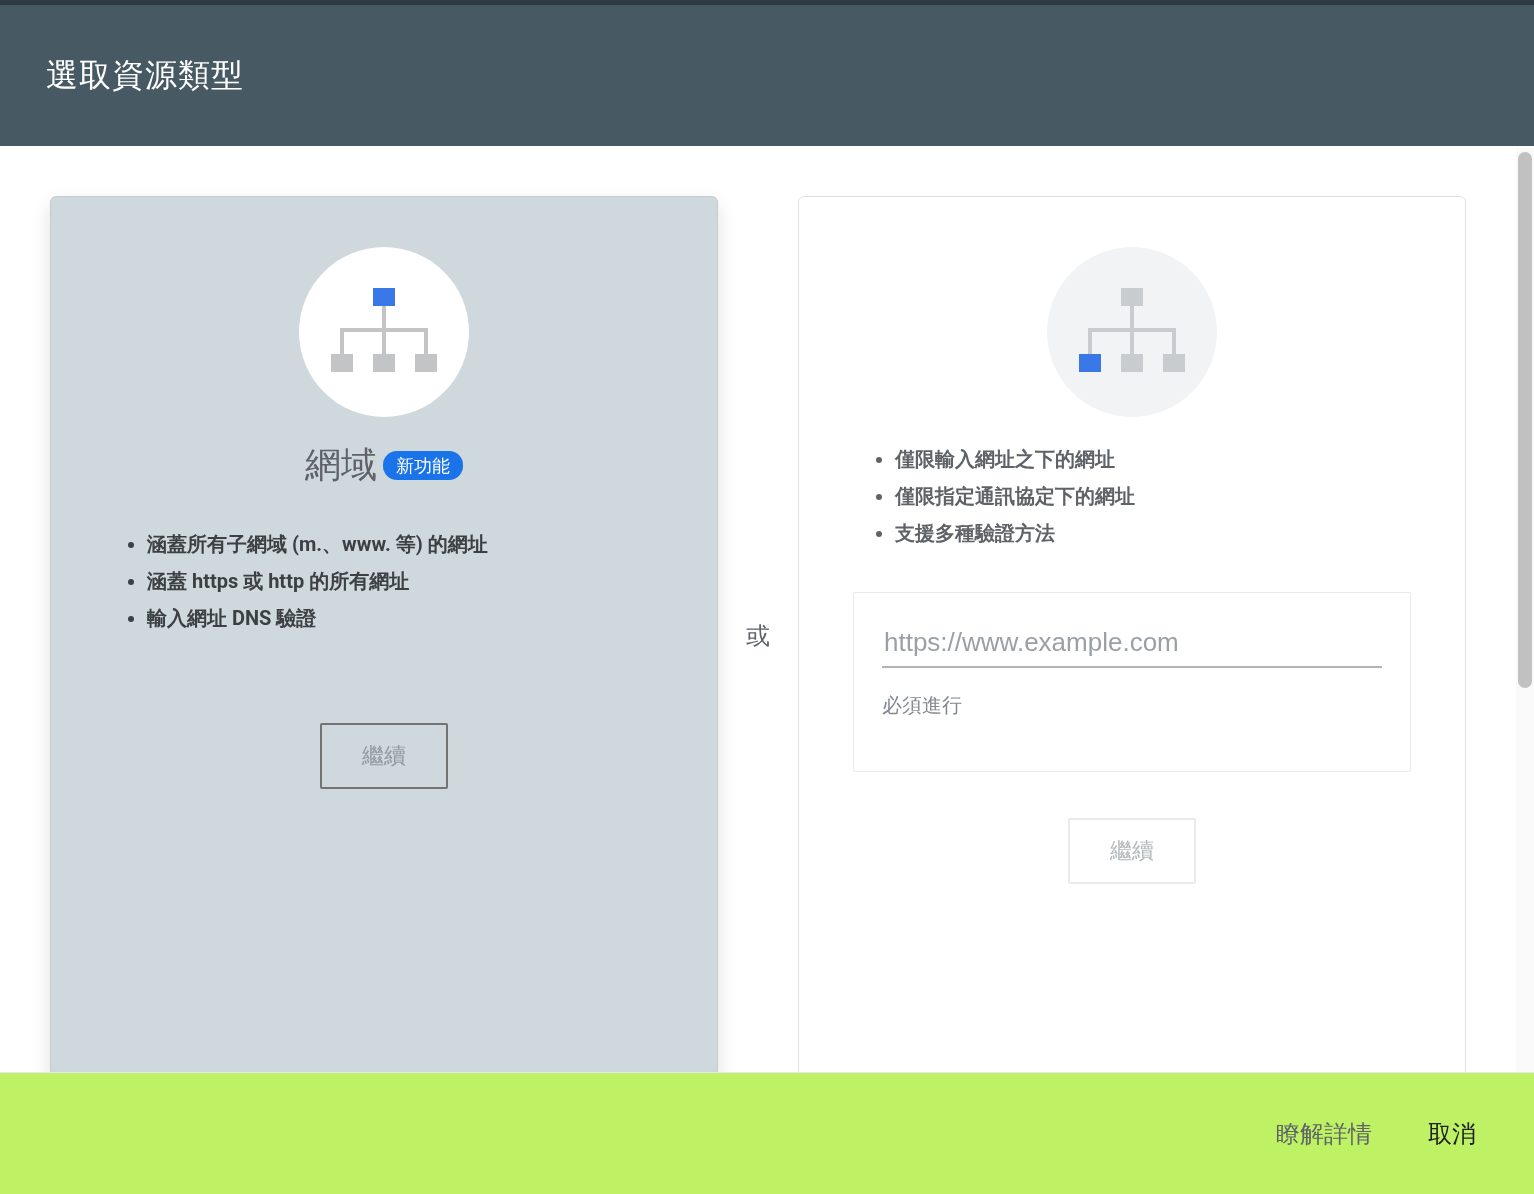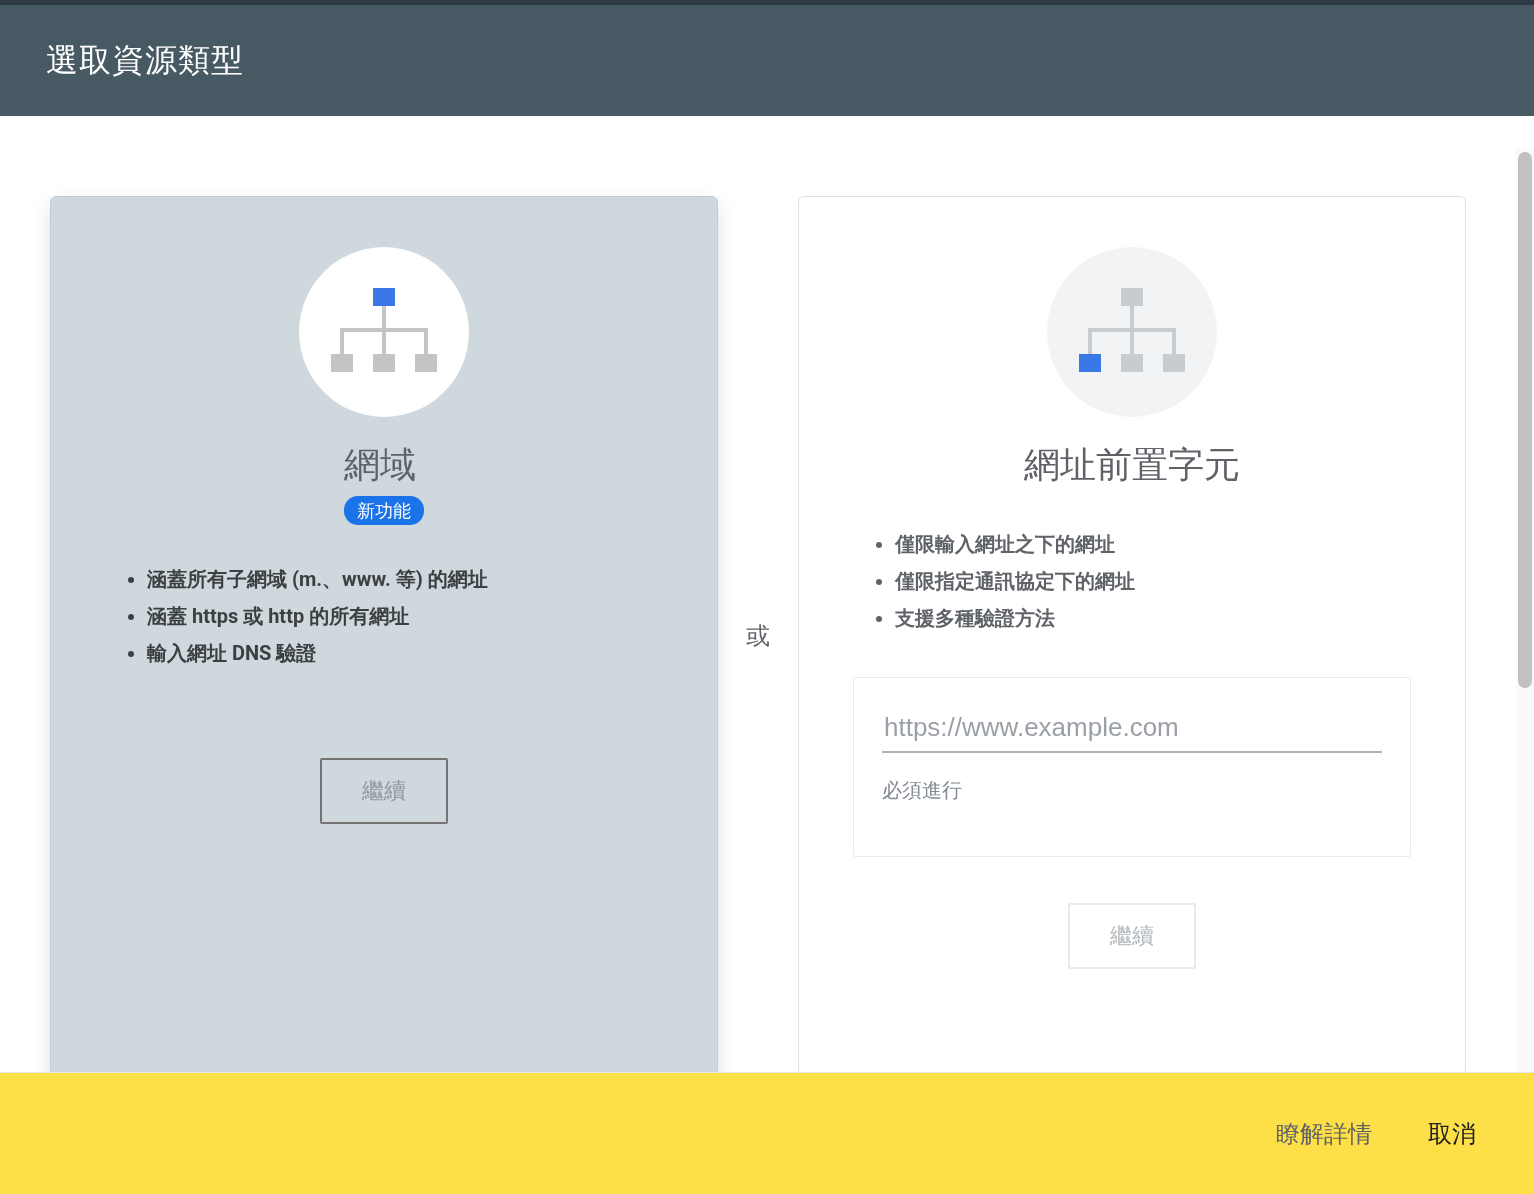--- a/index.html
+++ b/index.html
@@ -1,49 +1,49 @@
 <!DOCTYPE html>
 <html><head>
 <meta charset="utf-8">
 <style>
   * { box-sizing: border-box; margin: 0; padding: 0; }
   html, body { height: 100%; font-family: "Roboto", "Helvetica Neue", Arial, "Noto Sans", "PingFang TC", "Microsoft JhengHei", sans-serif; background:#fff; }
   .viewport { width:1534px; height:1194px; position:relative; background:#fff; overflow:hidden; }
   .topstrip { position:absolute; top:0; left:0; right:0; height:5px; background:#2f3b44; }
-  .header { position:absolute; top:5px; left:0; right:0; height:111px; background:#475a64; display:flex; align-items:center; padding-left:46px; }
+  .header { position:absolute; top:5px; left:0; right:0; height:141px; background:#475a64; display:flex; align-items:center; padding-left:46px; }
   .header h1 { color:#ffffff; font-size:32px; font-weight:400; letter-spacing:1px; }
   .content { position:absolute; top:148px; left:0; right:18px; bottom:122px; overflow:auto; padding:48px 48px 60px 48px; }
   .cards-row { display:flex; align-items:center; justify-content:center; gap:24px; }
   .card { width:668px; min-height:880px; border:1px solid #dfe1e3; border-radius:6px; padding:50px 36px 48px 36px; display:flex; flex-direction:column; align-items:center; }
   .card.selected { background:#cfd8dc; border-color:#c3ccd0; box-shadow:0 8px 20px rgba(0,0,0,0.12); }
   .card.unselected { background:#ffffff; }
   .icon-circle { width:170px; height:170px; border-radius:50%; display:flex; align-items:center; justify-content:center; margin-bottom:24px; }
   .card.selected .icon-circle { background:#ffffff; }
   .card.unselected .icon-circle { background:#f2f3f4; }
-  .title-row { display:flex; align-items:flex-start; gap:6px; margin-bottom:36px;flex-direction:column; }
+  .title-row { display:flex; align-items:center; gap:6px; margin-bottom:36px; }
   .card-title { font-size:36px; font-weight:400; color:#5f6368; }
   .badge { display:inline-flex; align-items:center; justify-content:center; background:#1a73e8; color:#fff; font-size:18px; padding:3px 13px; border-radius:14px; font-weight:400; line-height:1.3; }
   .bullets { align-self:stretch; padding:0 10px 0 60px; margin-bottom:40px; }
   .bullets li { font-size:20px; color:#5f6368; line-height:1.85; list-style:disc;font-weight:bold; }
   .card.selected .bullets li { color:#3c4043; }
   .input-block { align-self:stretch; margin:0 18px; border:1px solid #cfd3d6; border-radius:2px; padding:28px 28px 24px 28px; height:180px; }
   .card.unselected .input-block { border-color:#e8eaed; }
   .input-line { width:100%; border:none; border-bottom:2px solid #b0b4b8; background:transparent; font-size:26px; color:#3c4043; padding:6px 2px 8px 2px; outline:none; }
   .input-line::placeholder { color:#9aa0a6; }
   .input-line.focused { border-bottom-color:#1a73e8; }
   .caret-holder { position:relative; }
   .caret { position:absolute; left:2px; top:6px; width:1.5px; height:30px; background:#2b63c1; animation:blink 1s steps(1) infinite; }
   @keyframes blink { 50% { opacity:0; } }
   .helper { font-size:20px; color:#828992; margin-top:24px; }
   .card.selected .helper { color:#5f6a70; }
   .continue-wrap { margin-top:46px; }
   .continue-btn { border:2px solid #737373; background:transparent; color:#8e989e; font-size:22px; padding:16px 40px; border-radius:2px; cursor:pointer; }
   .card.unselected .continue-btn { border-color:#e8eaed; color:#b0b6ba; }
   .or-sep { font-size:24px; color:#5f6368; flex:0 0 auto; padding:0 4px; }
-  .footer { position:absolute; left:0; right:0; bottom:0; height:122px; border-top:1px solid #e5e7e9; display:flex; align-items:center; justify-content:flex-end; padding-right:58px; gap:56px; background:#fde047; }
+  .footer { position:absolute; left:0; right:0; bottom:0; height:122px; border-top:1px solid #e5e7e9; display:flex; align-items:center; justify-content:flex-end; padding-right:58px; gap:56px; background:#bef264; }
   .footer .link { font-size:24px; color:#5f6368; cursor:pointer; }
   .footer .cancel { font-size:24px; color:#202124; cursor:pointer; font-weight:500; }
   .scroll-track { position:absolute; top:148px; right:0; width:18px; bottom:122px; background:#fafafa; }
   .scroll-thumb { position:absolute; left:2px; right:2px; top:4px; height:58%; background:#c1c1c1; border-radius:7px; }
   .site-svg { width:118px; height:92px; }
 </style>
 </head>
 <body>
 <div class="viewport">
 
@@ -85,23 +85,20 @@
       <div class="card unselected">
         <div class="icon-circle">
           <svg class="site-svg" viewBox="0 0 118 92">
             <rect x="48" y="2" width="22" height="18" fill="#c9ccce"></rect>
             <rect x="6" y="68" width="22" height="18" fill="#3b78e7"></rect>
             <rect x="48" y="68" width="22" height="18" fill="#c9ccce"></rect>
             <rect x="90" y="68" width="22" height="18" fill="#c9ccce"></rect>
             <path d="M59 20 V44 M17 68 V44 H101 V68 M59 44 V68" stroke="#c9ccce" stroke-width="4" fill="none"></path>
           </svg>
         </div>
-        <div class="title-row">
-          <span class="card-title">網址前置字元</span>
-        </div>
         <ul class="bullets">
           <li>僅限輸入網址之下的網址</li>
           <li>僅限指定通訊協定下的網址</li>
           <li>支援多種驗證方法</li>
         </ul>
         <div class="input-block">
           <input class="input-line" type="text" placeholder="https://www.example.com" style="">
           <div class="helper">必須進行</div>
         </div>
         <div class="continue-wrap">

